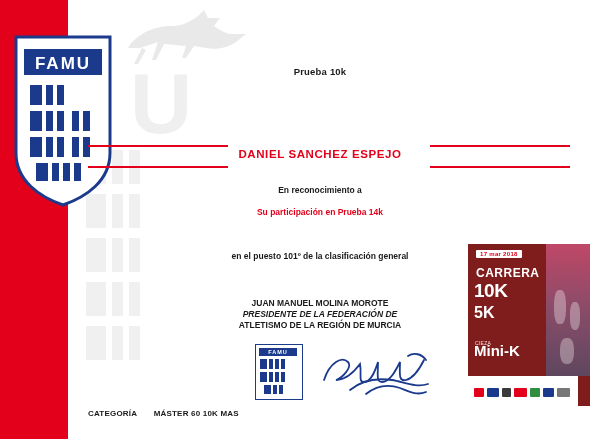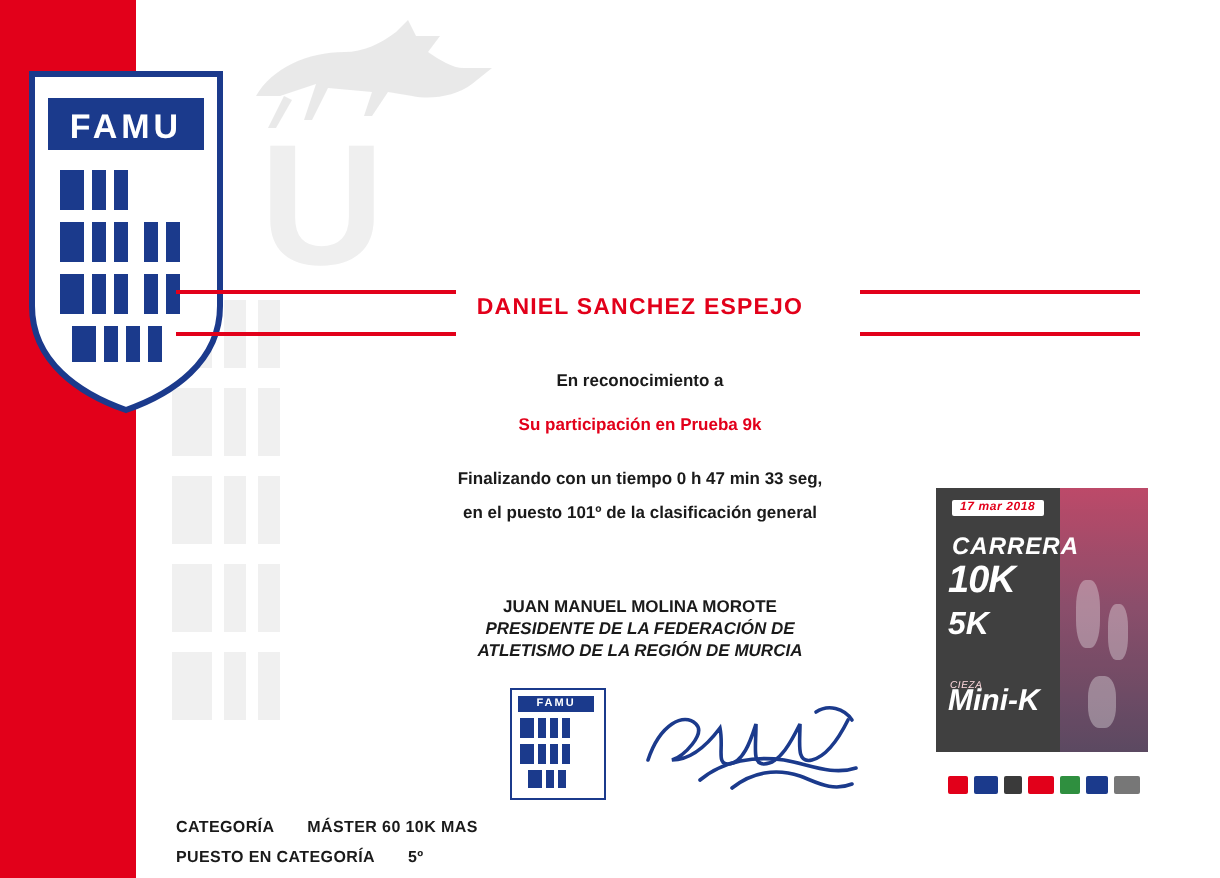--- a/index.html
+++ b/index.html
@@ -182,21 +182,20 @@
     font-size: 8.5px;
     font-weight: bold;
     font-style: italic;
     color: #1a1a1a;
   }
   .t-signer-role2 {
     position: absolute;
     left: 0; top: 320px; width: 340px;
     font-size: 8.5px;
     font-weight: bold;
-    font-style: italic;
     color: #1a1a1a;
   }
 
   
   .seal {
     position: absolute;
     left: 255px;
     top: 344px;
     width: 46px;
     height: 54px;
@@ -235,25 +234,24 @@
     top: 350px;
     width: 120px;
     height: 55px;
   }
 
   
   .poster {
     position: absolute;
     left: 468px;
     top: 244px;
-    width: 106px;
+    width: 122px;
     height: 162px;
-    background: #404040;
+    background: #7f1d1d;
     overflow: hidden;
-    font-style: italic;
   }
   .poster-date {
     position: absolute;
     left: 8px; top: 6px;
     background: #ffffff;
     color: #e2001a;
     font-size: 6px;
     font-weight: bold;
     padding: 1px 4px;
     border-radius: 1px;
@@ -400,24 +398,24 @@
       </g>
     </svg>
   </div>
 
   <div class="rule rule-top"></div>
   <div class="rule rule-bot"></div>
   <div class="rule rule-top2"></div>
   <div class="rule rule-bot2"></div>
 
   <div class="center-col">
+    <div class="t-prueba">Prueba 10k</div>
     <div class="t-name">DANIEL SANCHEZ ESPEJO</div>
     <div class="t-reconocimiento">En reconocimiento a</div>
-    <div class="t-participacion">Su participación en Prueba 9k</div>
-    <div class="t-line1">Finalizando con un tiempo 0 h 47 min 33 seg,</div>
+    <div class="t-participacion">Su participación en Prueba 14k</div>
     <div class="t-line2">en el puesto 101º de la clasificación general</div>
     <div class="t-signer-name">JUAN MANUEL MOLINA MOROTE</div>
     <div class="t-signer-role1">PRESIDENTE DE LA FEDERACIÓN DE</div>
     <div class="t-signer-role2">ATLETISMO DE LA REGIÓN DE MURCIA</div>
   </div>
 
   <div class="seal">
     <div class="seal-bar">
       <span>FAMU</span>
     </div>
@@ -465,18 +463,14 @@
       <div class="logo-chip" style="left:62px; width:10px; background:#2f8f3f;"></div>
       <div class="logo-chip" style="left:75px; width:11px; background:#1b3a8c;"></div>
       <div class="logo-chip" style="left:89px; width:13px; background:#777777;"></div>
     </div>
   </div>
 
   <div class="cat-row cat-1">
     <span class="cat-label">CATEGORÍA</span>
     <span class="cat-value">MÁSTER 60 10K MAS</span>
   </div>
-  <div class="cat-row cat-2">
-    <span class="cat-label">PUESTO EN CATEGORÍA</span>
-    <span class="cat-value-2">5º</span>
-  </div>
 
 </div>
 
 </body></html>

